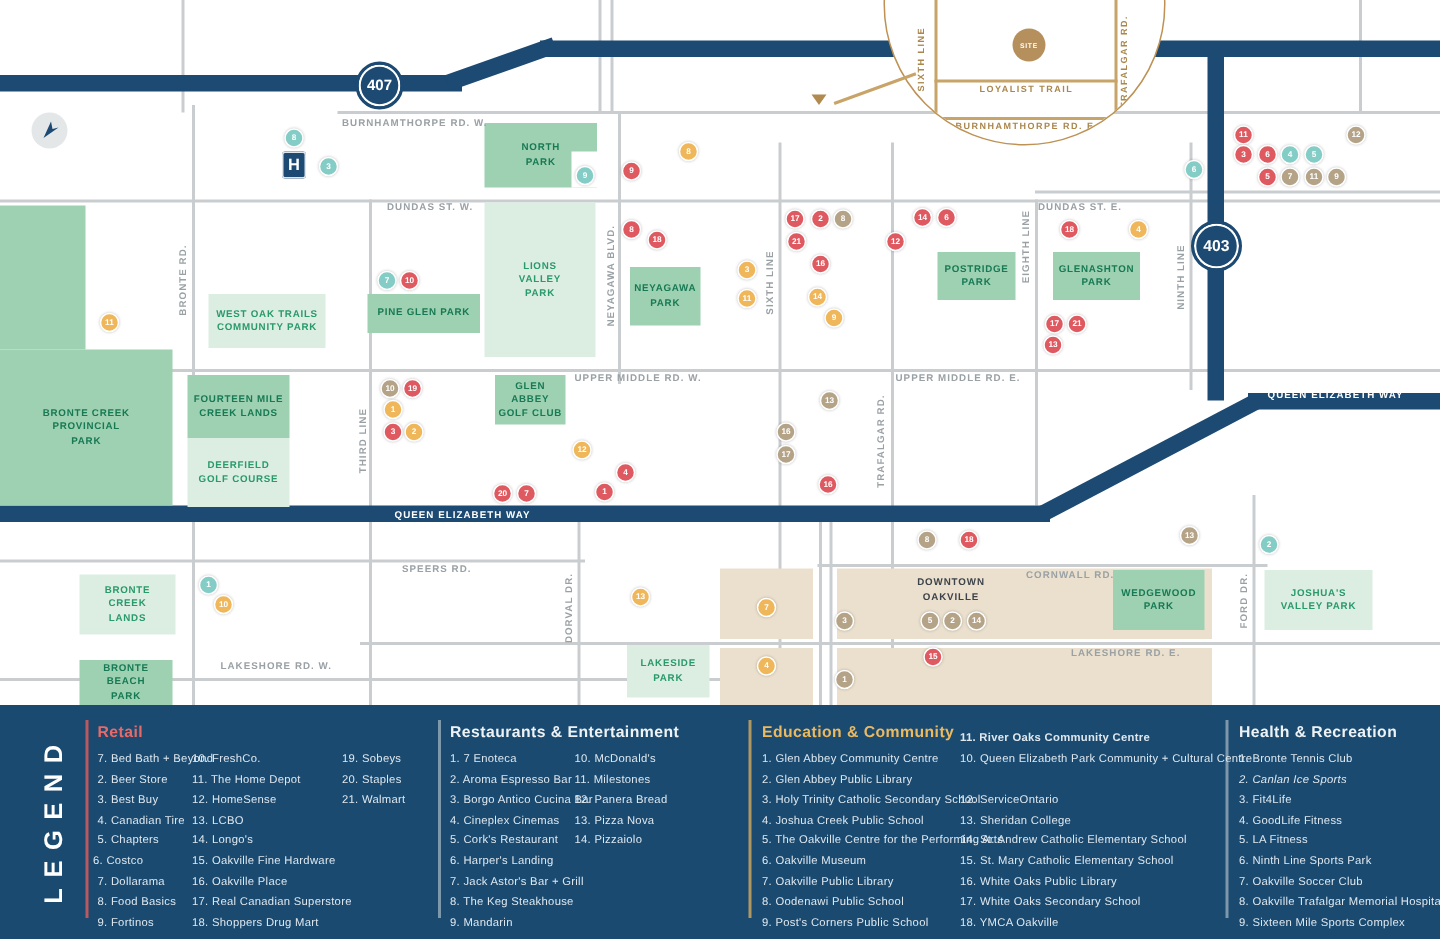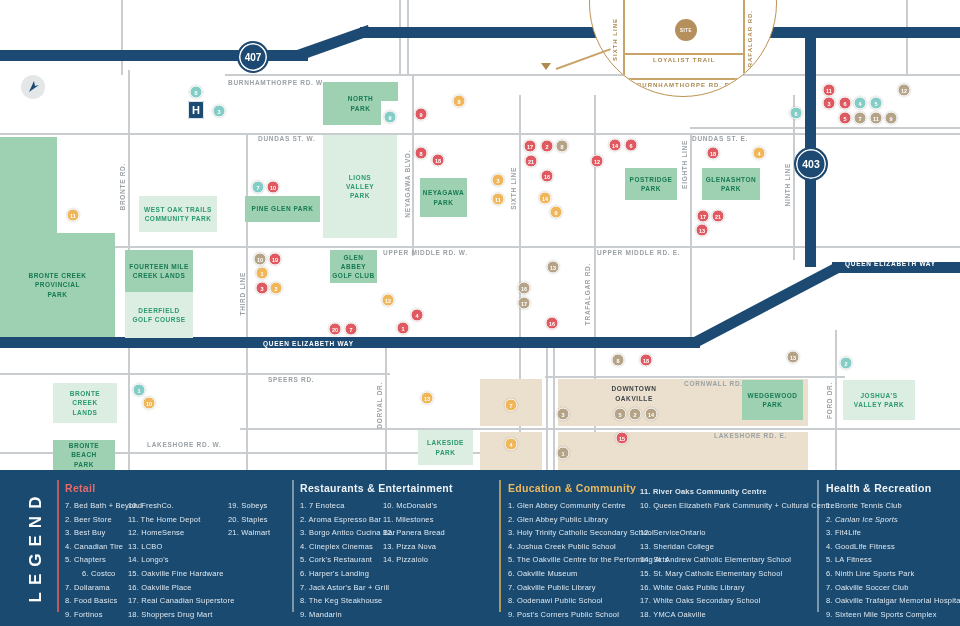--- a/index.html
+++ b/index.html
@@ -270,21 +270,21 @@
       <div class="divider" style="left: 57px; background: rgb(217, 92, 92);"></div>
       <div class="divider" style="left: 292px; background: rgb(143, 165, 181);"></div>
       <div class="divider" style="left: 499px; background: rgb(202, 165, 95);"></div>
       <div class="divider" style="left: 817px; background: rgb(143, 165, 181);"></div>
       <div class="sec-title" style="left: 65px; top: 482px; color: rgb(230, 106, 106);">Retail</div>
       <div class="li" style="left: 65px; top: 501px;">7. Bed Bath + Beyond</div>
       <div class="li" style="left: 65px; top: 514.6px;">2. Beer Store</div>
       <div class="li" style="left: 65px; top: 528.2px;">3. Best Buy</div>
       <div class="li" style="left: 65px; top: 541.8px;">4. Canadian Tire</div>
       <div class="li" style="left: 65px; top: 555.4px;">5. Chapters</div>
-      <div class="li" style="left: 82px; top: 569px;">6. Costco</div>
+      <div class="li" style="left: 62px; top: 569px;">6. Costco</div>
       <div class="li" style="left: 65px; top: 582.6px;">7. Dollarama</div>
       <div class="li" style="left: 65px; top: 596.2px;">8. Food Basics</div>
       <div class="li" style="left: 65px; top: 609.8px;">9. Fortinos</div>
       <div class="li" style="left: 128px; top: 501px;">10. FreshCo.</div>
       <div class="li" style="left: 128px; top: 514.6px;">11. The Home Depot</div>
       <div class="li" style="left: 128px; top: 528.2px;">12. HomeSense</div>
       <div class="li" style="left: 128px; top: 541.8px;">13. LCBO</div>
       <div class="li" style="left: 128px; top: 555.4px;">14. Longo's</div>
       <div class="li" style="left: 128px; top: 569px;">15. Oakville Fine Hardware</div>
       <div class="li" style="left: 128px; top: 582.6px;">16. Oakville Place</div>

